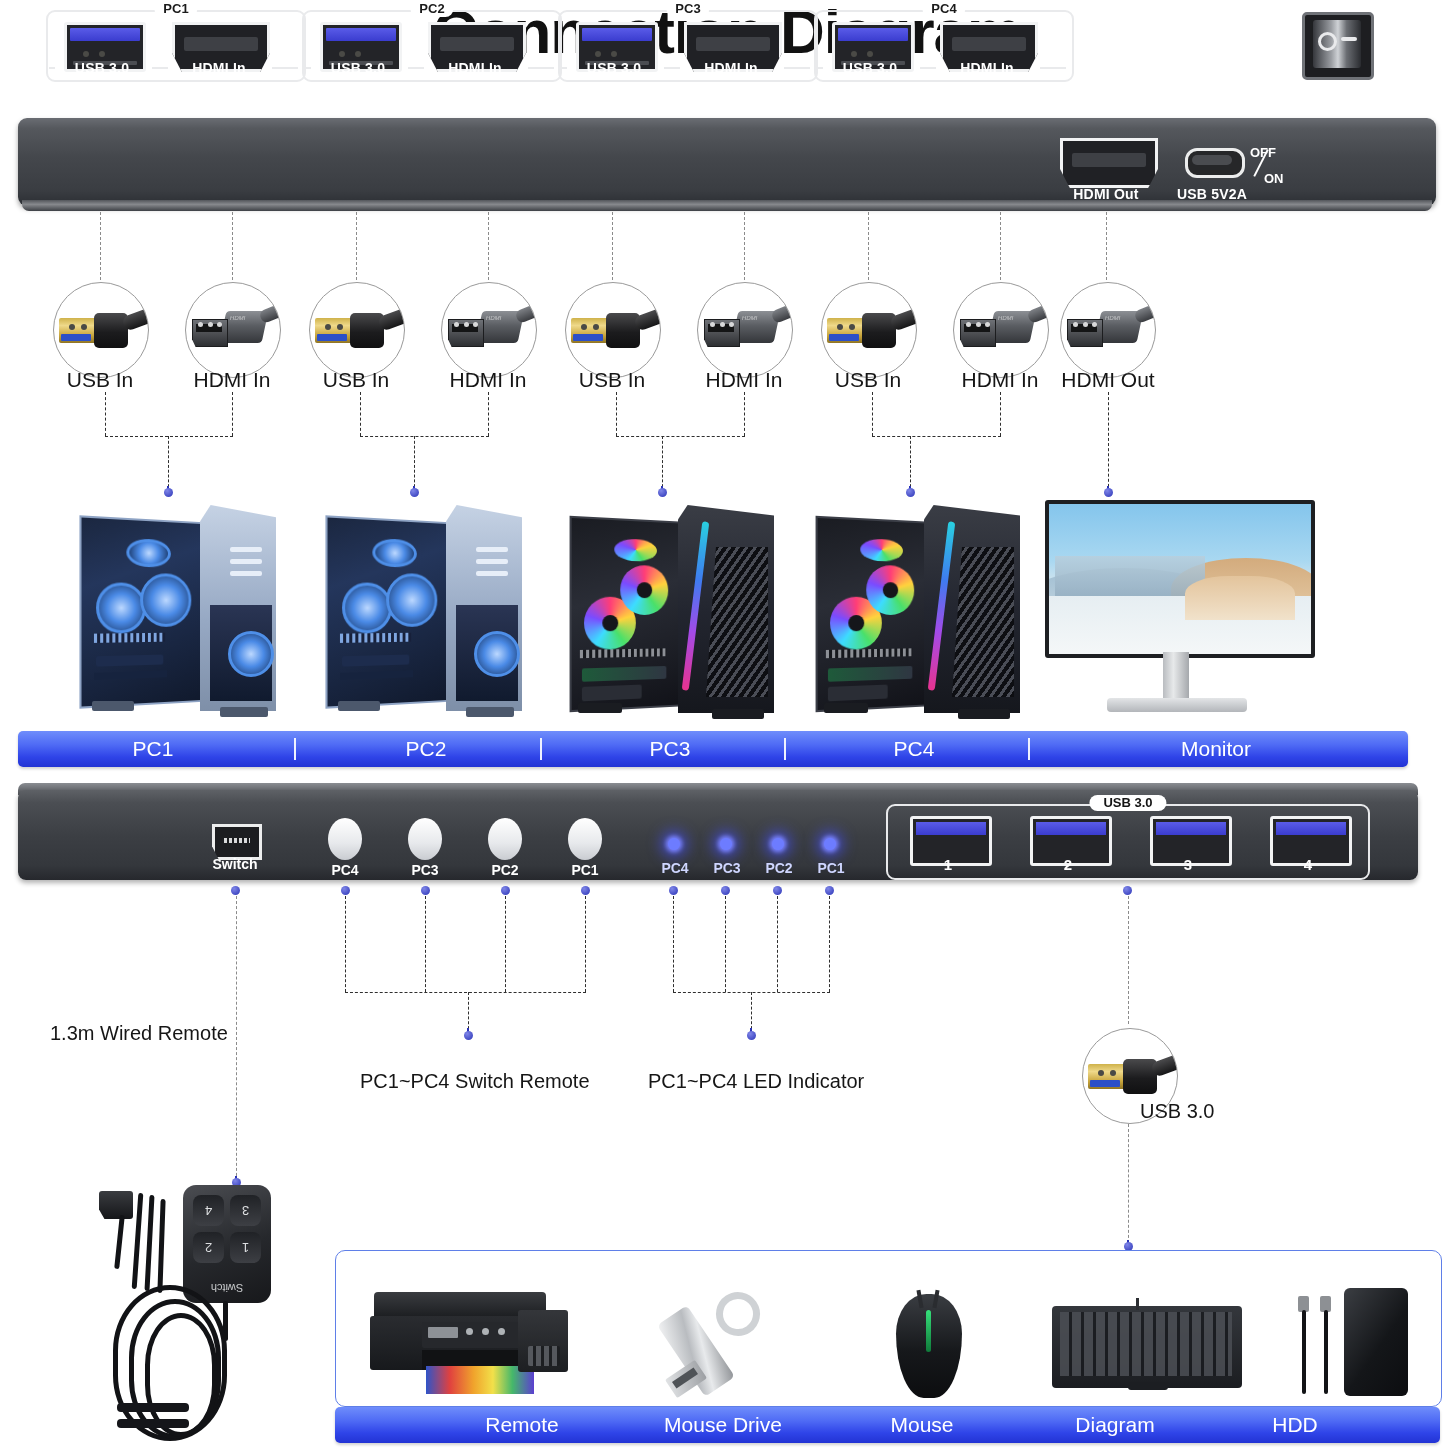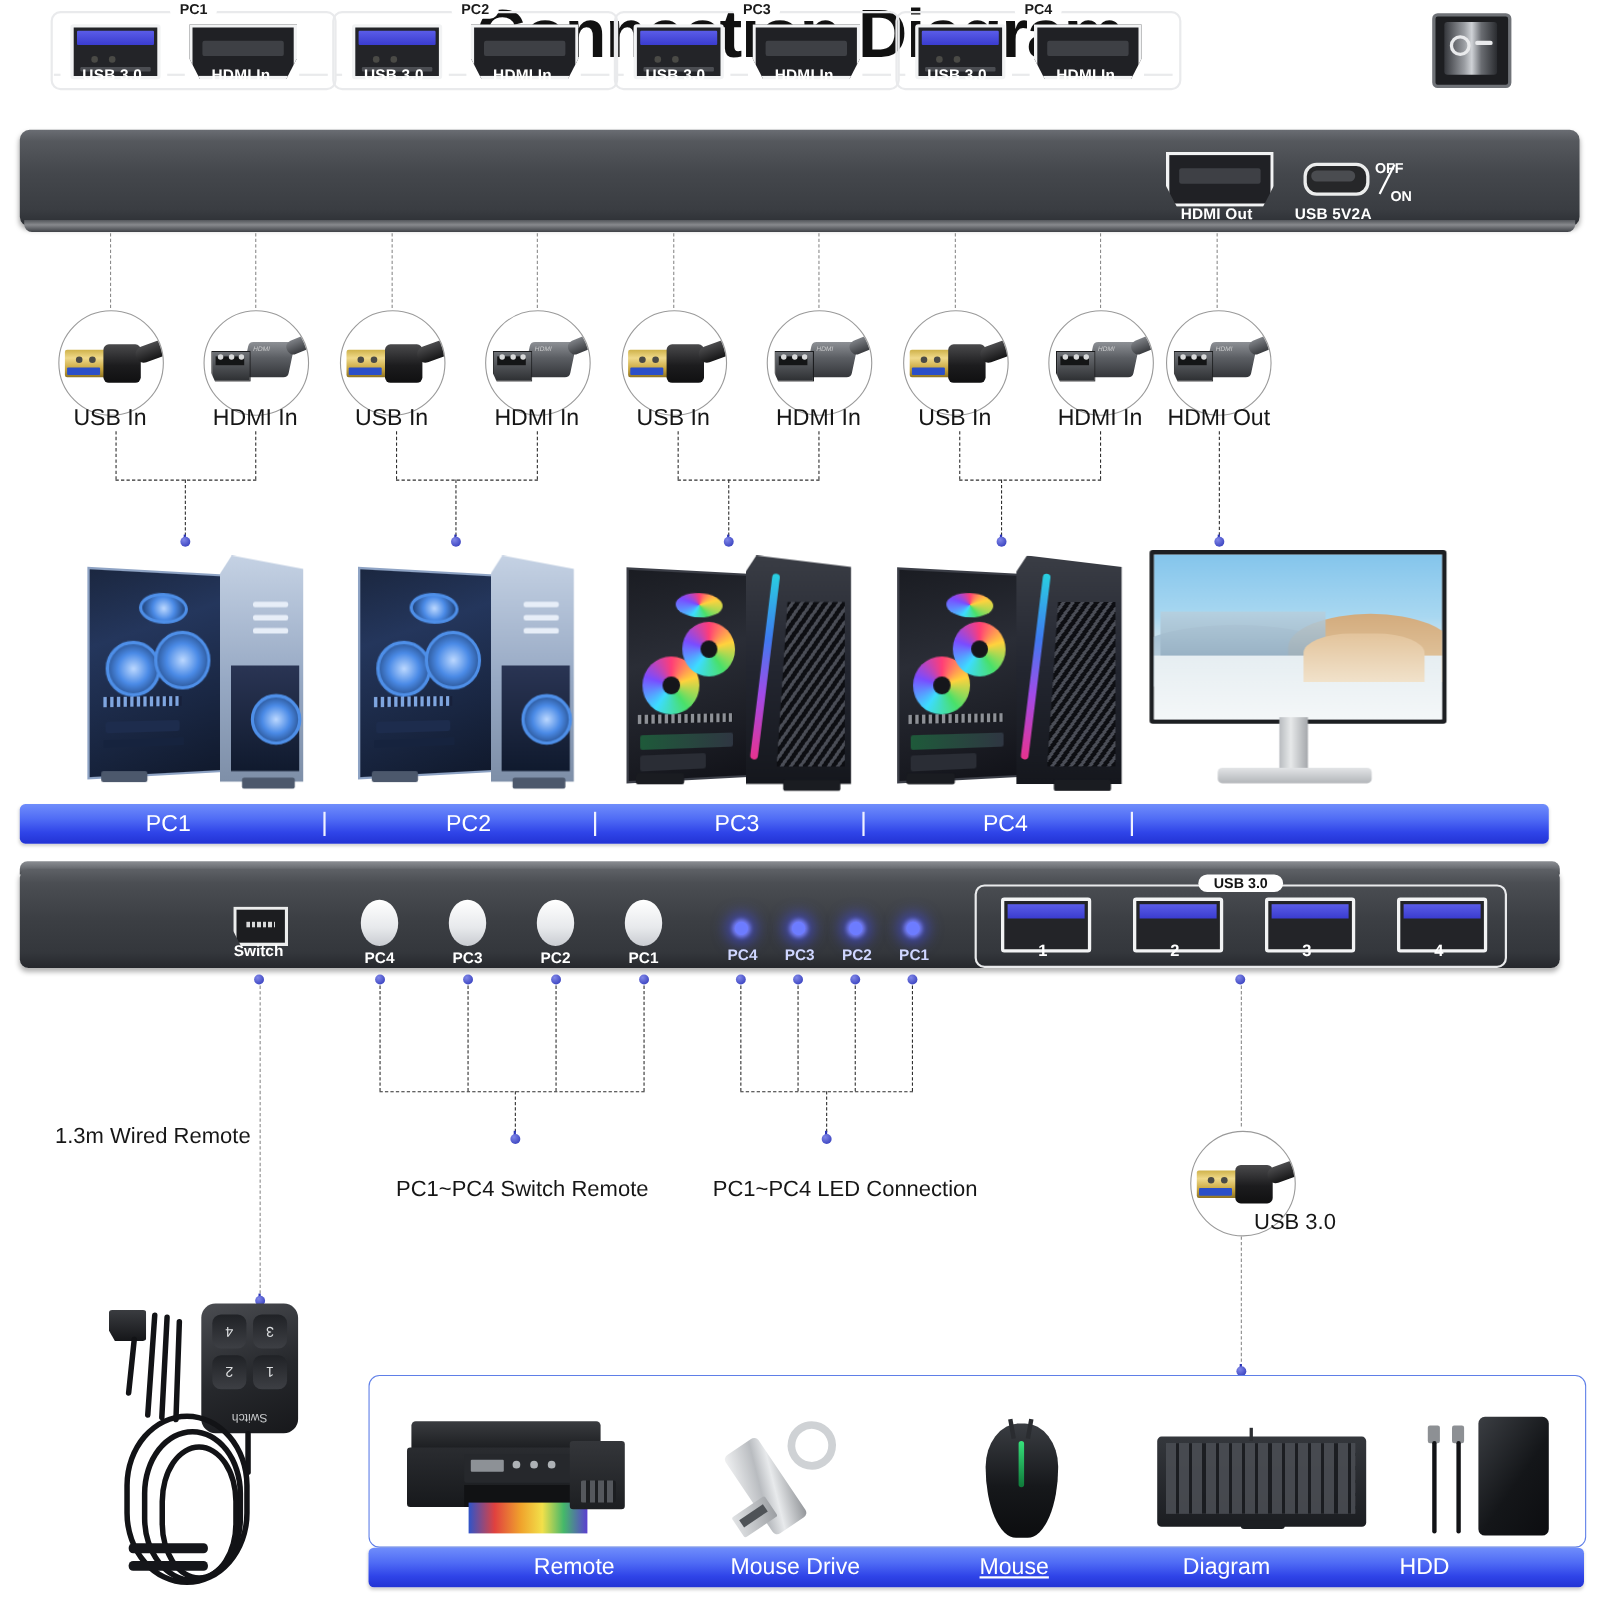--- a/index.html
+++ b/index.html
@@ -551,20 +551,21 @@
 
 <div class="banner abs" style="left:18px;top:731px;width:1390px;">
   <div class="banner-cell" style="left:0;width:270px;">PC1</div>
   <div class="banner-sep" style="left:276px;"></div>
   <div class="banner-cell" style="left:286px;width:244px;">PC2</div>
   <div class="banner-sep" style="left:522px;"></div>
   <div class="banner-cell" style="left:530px;width:244px;">PC3</div>
   <div class="banner-sep" style="left:766px;"></div>
   <div class="banner-cell" style="left:774px;width:244px;">PC4</div>
   <div class="banner-sep" style="left:1010px;"></div>
+  <div class="banner-cell" style="left:1018px;width:360px;">Monitor</div>
 </div>
 
 <div class="abs" id="kvm-bot-top"></div>
 <div class="abs" id="kvm-bot"></div>
 
 <div class="abs" id="mini-usb" style="left:212px;top:824px;">
   <div id="mini-usb-pins"></div>
 </div>
 <div class="bl abs" style="left:196px;top:856px;width:78px;">Switch</div>
 
@@ -627,21 +628,21 @@
 <div class="hdk" style="left:673px;top:992px;width:157px;"></div>
 <div class="vdk" style="left:751px;top:992px;height:42px;"></div>
 <div class="pinstem" style="left:750px;top:1028px;"></div>
 <div class="pin" style="left:747px;top:1031px;"></div>
 
 <div class="pin" style="left:1123px;top:886px;"></div>
 <div class="vd" style="left:1128px;top:896px;height:128px;"></div>
 
 <div class="note abs" style="left:50px;top:1022px;">1.3m Wired Remote</div>
 <div class="note abs" style="left:360px;top:1070px;">PC1~PC4 Switch Remote</div>
-<div class="note abs" style="left:648px;top:1070px;">PC1~PC4 LED Connection</div>
+<div class="note abs" style="left:648px;top:1070px;">PC1~PC4 LED Indicator</div>
 
 <div class="bub abs" style="left:1082px;top:1028px;">
   <div class="usbplug">
     <div class="up-metal"></div>
       <div class="up-blue"></div>
     <div class="up-pin" style="left:10px;"></div>
       <div class="up-pin" style="left:22px;"></div>
     <div class="up-body"></div>
       <div class="up-cable"></div>
   </div>
@@ -713,16 +714,16 @@
   <div class="hd-body" style="left:54px;top:0;width:64px;height:108px;"></div>
   <div class="hd-plug" style="left:8px;top:8px;"></div>
   <div class="hd-wire" style="left:12px;top:22px;height:84px;"></div>
   <div class="hd-plug" style="left:30px;top:8px;"></div>
   <div class="hd-wire" style="left:34px;top:22px;height:84px;"></div>
 </div>
 
 <div class="banner abs" style="left:335px;top:1407px;width:1105px;">
   <div class="banner-cell" style="left:92px;width:190px;">Remote</div>
   <div class="banner-cell" style="left:282px;width:212px;">Mouse Drive</div>
-  <div class="banner-cell" style="left:500px;width:174px;text-decoration:underline;">Mouse</div>
+  <div class="banner-cell" style="left:500px;width:174px;">Mouse</div>
   <div class="banner-cell" style="left:680px;width:200px;">Diagram</div>
   <div class="banner-cell" style="left:890px;width:140px;">HDD</div>
 </div>
 
 </body></html>

